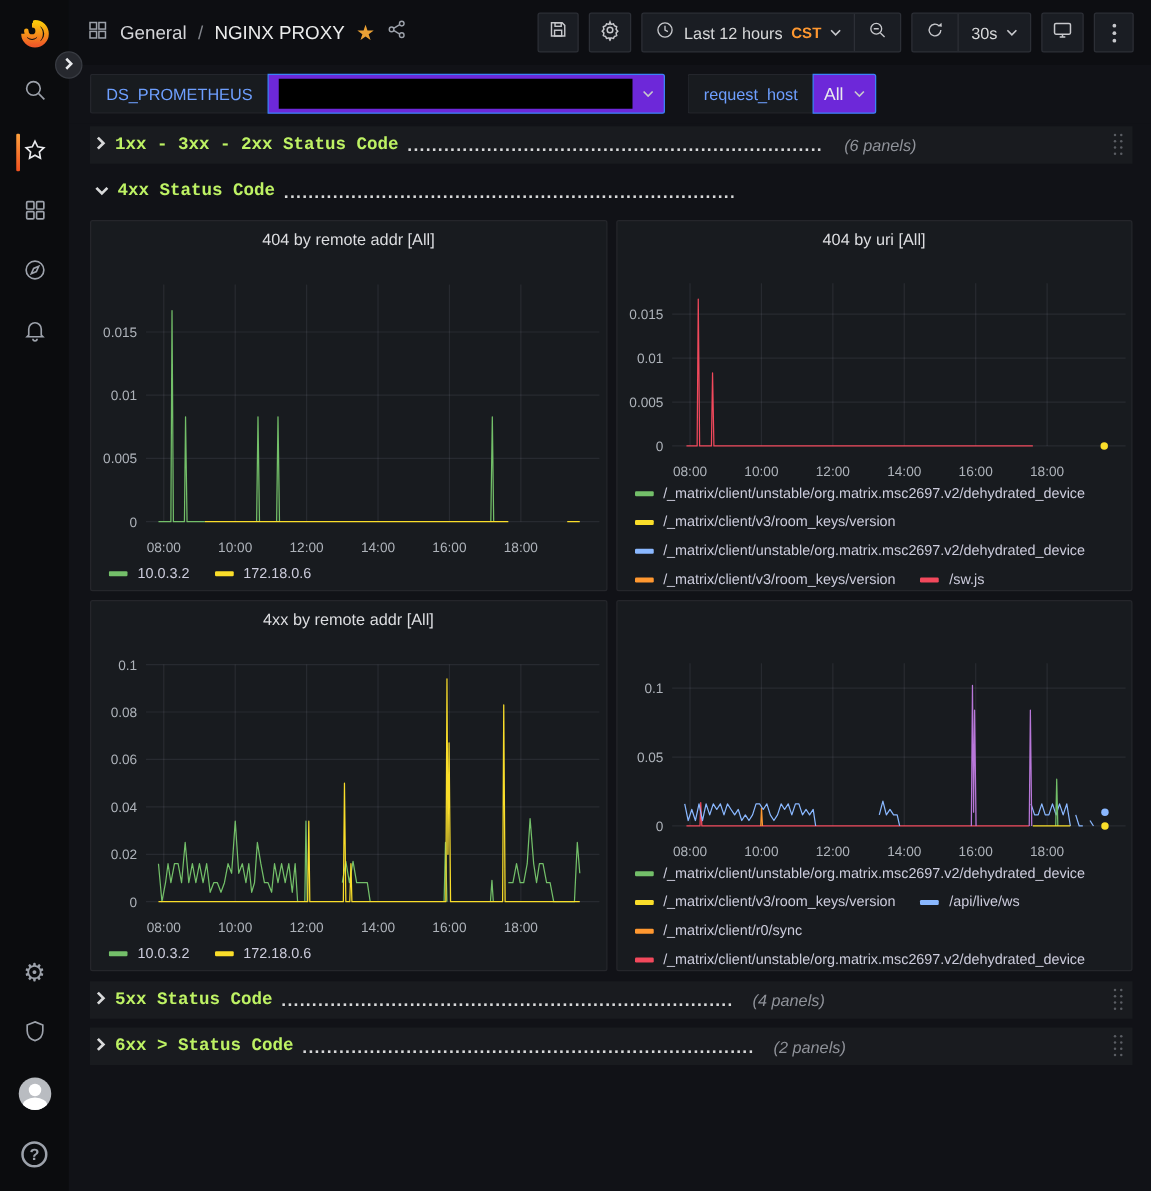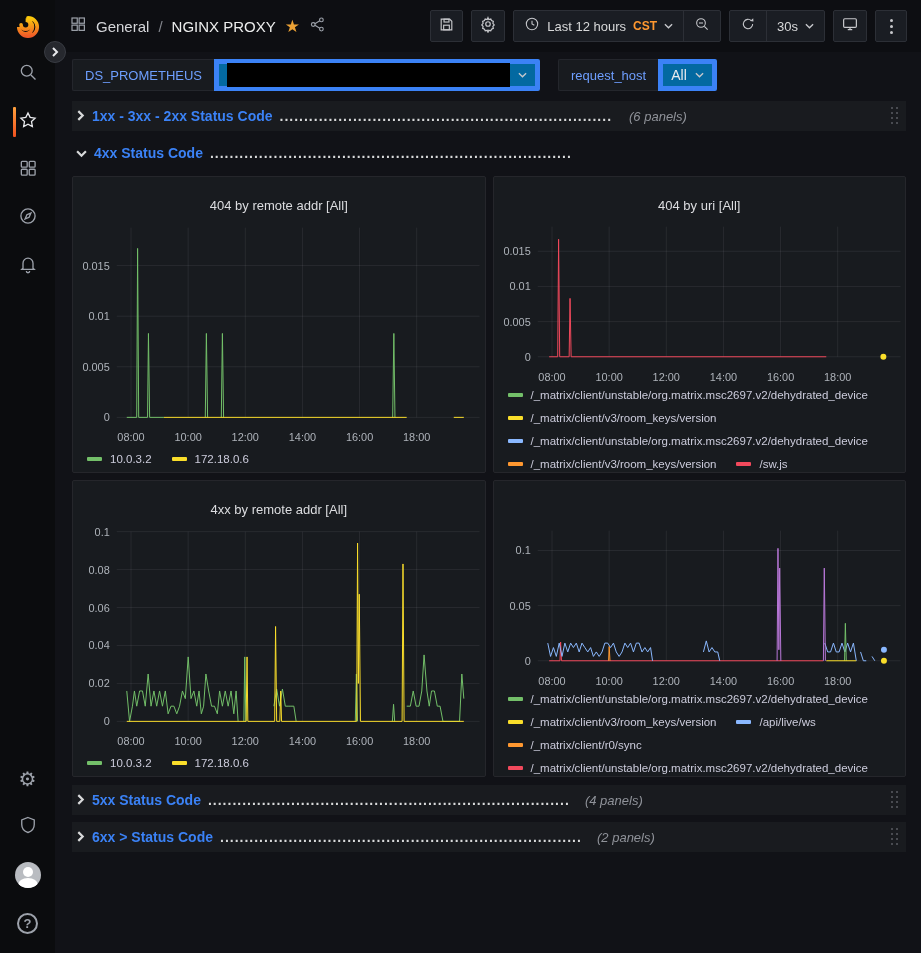--- a/index.html
+++ b/index.html
@@ -48,43 +48,43 @@
   .tr-tz { font-size:12px; color:#ff9830; font-weight:600; }
   .caret { width:9px; height:6px; }
   .caret polyline { stroke:#c7c8cc; fill:none; stroke-width:1.5; }
   .kebab { display:flex; flex-direction:column; gap:3px; align-items:center; }
   .kebab span { width:3px; height:3px; border-radius:50%; background:#c7c8cc; }
 
   
   .submenu { display:flex; align-items:flex-start; gap:0; padding:7px 14px 8px 17px; background:#111217; }
   .var-label { background:#181b1f; border:1px solid #24262c; border-right:none; color:#6e9fff; font-size:13px; font-weight:500;
     height:32px; display:flex; align-items:center; padding:0 12px; border-radius:2px 0 0 2px; cursor:pointer; }
-  .var-select { height:32px; background:#0369a1; border:5px solid #3b82f6; border-radius:0 2px 2px 0;
+  .var-select { height:32px; background:#6d28d9; border:1px solid #3b82f6; border-radius:0 2px 2px 0;
     display:flex; align-items:center; padding:0 8px; gap:8px; cursor:pointer; }
   .redacted { width:283px; height:24px; background:#000; }
   .var-gap { width:18px; }
   .var-value { color:#e9eaed; font-size:14px; }
 
   
   .dashboard { padding:2px 15px 0 17px; }
   .row-header { height:30px; display:flex; align-items:center; gap:7px; padding:0 6px 0 4px; cursor:pointer; }
   .row-header.boxed { background:#191b1f; }
   .row-chev svg { stroke:#d8d9da; fill:none; stroke-width:2; }
-  .row-title { font-size:14px; font-weight:700; color:#3b82f6; white-space:nowrap; }
+  .row-title { font-size:14px; font-weight:700; color:#bef264; white-space:nowrap;font-family:Liberation Mono, monospace; }
   .row-dots { font-size:14px; font-weight:700; color:#d8d9da; white-space:nowrap; overflow:hidden; max-width:360px; letter-spacing:1px; }
   .row-meta { font-size:13px; font-style:italic; color:#8f9299; margin-left:10px; white-space:nowrap; }
   .row-sp { flex:1; }
   .drag-dots { display:grid; grid-template-columns:repeat(2,4px); grid-auto-rows:4px; gap:1px; cursor:grab; }
   .drag-dots i { width:2px; height:2px; border-radius:50%; background:#5a5d63; }
   .mt8 { margin-top:8px; } .mt7 { margin-top:7px; }
 
   
   .panels-grid { margin-top:8px; display:grid; grid-template-columns:1fr 1fr; gap:7px; }
   .panel { position:relative; height:297px; background:#181b1f; border:1px solid #25262b; border-radius:2px; overflow:hidden; }
-  .panel-title { position:absolute; top:21px; left:0; right:0; text-align:center; font-size:13px; font-weight:500;
+  .panel-title { position:absolute; top:7px; left:0; right:0; text-align:center; font-size:13px; font-weight:500;
     color:#dcdde0; cursor:pointer; z-index:2; }
   .panel svg.chart { position:absolute; left:0; top:0; width:100%; height:100%; }
   .grid-line { stroke:rgba(204,204,220,0.09); stroke-width:1; }
   .tick-text { fill:#aeb3ba; font-size:11px; font-family:"Liberation Sans",sans-serif; }
   .legend { position:absolute; left:14px; right:2px; display:flex; flex-wrap:wrap; column-gap:20px;
     overflow:hidden; align-content:flex-start; }
   .legend-item { display:flex; align-items:center; height:23px; white-space:nowrap; cursor:pointer; }
   .legend-swatch { width:15px; height:4px; border-radius:1px; margin-right:8px; flex:0 0 auto; }
   .legend-label { font-size:11.5px; color:#ccccdc; }
 </style>

